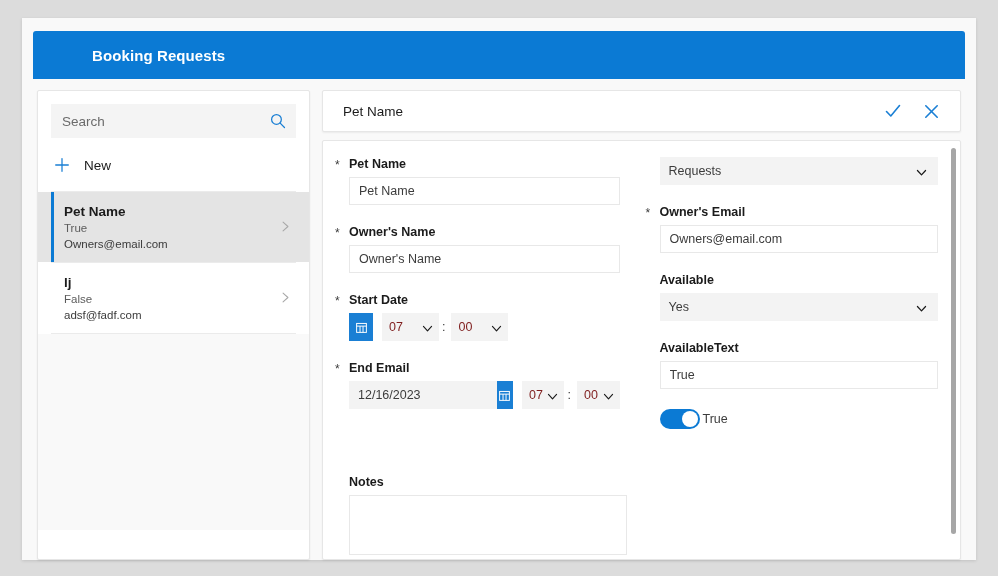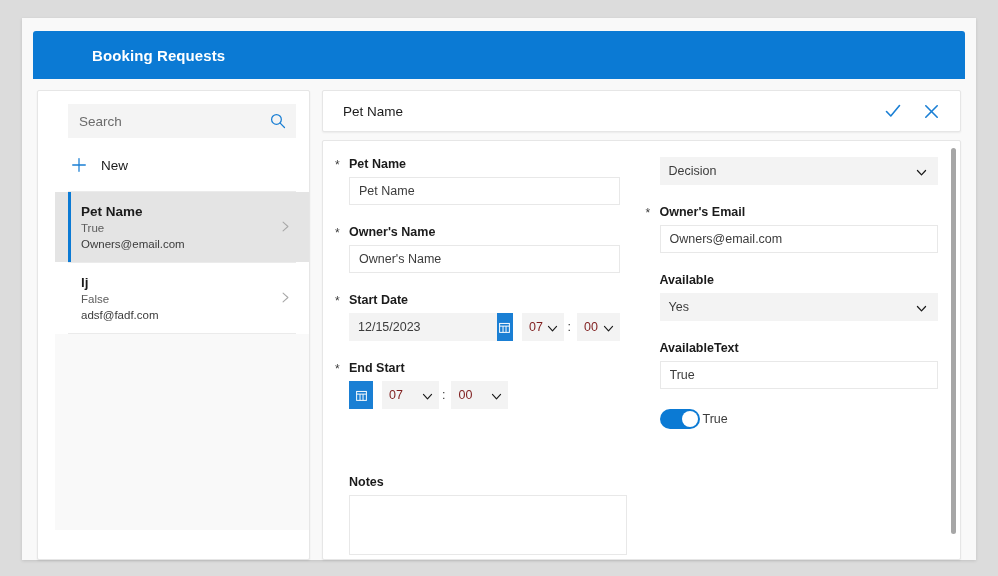--- a/index.html
+++ b/index.html
@@ -39,21 +39,20 @@
   
   .left-panel {
     position: absolute;
     left: 15px; top: 72px;
     width: 273px; height: 470px;
     background: #ffffff;
     border: 1px solid #e6e6e6;
     border-radius: 2px;
     box-shadow: 0 1px 2px rgba(0,0,0,0.07);
     overflow: hidden;
-    padding-left: 17px;
   }
   .search-wrap {
     margin: 13px 13px 0 13px;
     height: 34px;
     background: #f4f4f4;
     display: flex; align-items: center;
     position: relative;
   }
   .search-input {
     border: none; background: transparent;
@@ -366,55 +365,20 @@
             <span class="req-star">*</span>
             <span>Owner's Name</span>
           </div>
           <input class="txt-input" type="text" value="Owner's Name" style="">
         </div>
 
         <div class="field">
           <div class="field-label">
             <span class="req-star">*</span>
             <span>Start Date</span>
-          </div>
-          <div class="date-row">
-            <input class="date-input" type="text" value="12/15/2023" style="">
-            <div class="cal-btn">
-              <svg viewBox="0 0 16 16" width="13" height="13" fill="none" stroke="#ffffff" stroke-width="1.2">
-                <rect x="2" y="3" width="12" height="11"></rect>
-                <line x1="2" y1="6.3" x2="14" y2="6.3"></line>
-                <line x1="6.2" y1="6.3" x2="6.2" y2="14"></line>
-                <line x1="9.9" y1="6.3" x2="9.9" y2="14"></line>
-              </svg>
-            </div>
-            <div class="time-sel">
-              <span class="time-val">07</span>
-              <span class="chevron-down">
-                <svg viewBox="0 0 16 16" width="13" height="13" fill="none" stroke="currentColor" stroke-width="1.4">
-                  <polyline points="3,5.5 8,11 13,5.5" stroke-linecap="round" stroke-linejoin="round"></polyline>
-                </svg>
-              </span>
-            </div>
-            <span class="colon">:</span>
-            <div class="time-sel minutes">
-              <span class="time-val">00</span>
-              <span class="chevron-down">
-                <svg viewBox="0 0 16 16" width="13" height="13" fill="none" stroke="currentColor" stroke-width="1.4">
-                  <polyline points="3,5.5 8,11 13,5.5" stroke-linecap="round" stroke-linejoin="round"></polyline>
-                </svg>
-              </span>
-            </div>
-          </div>
-        </div>
-
-        <div class="field">
-          <div class="field-label">
-            <span class="req-star">*</span>
-            <span>End Start</span>
           </div>
           <div class="date-row">
             <div class="cal-btn">
               <svg viewBox="0 0 16 16" width="13" height="13" fill="none" stroke="#ffffff" stroke-width="1.2">
                 <rect x="2" y="3" width="12" height="11"></rect>
                 <line x1="2" y1="6.3" x2="14" y2="6.3"></line>
                 <line x1="6.2" y1="6.3" x2="6.2" y2="14"></line>
                 <line x1="9.9" y1="6.3" x2="9.9" y2="14"></line>
               </svg>
             </div>
@@ -431,27 +395,62 @@
               <span class="time-val">00</span>
               <span class="chevron-down">
                 <svg viewBox="0 0 16 16" width="13" height="13" fill="none" stroke="currentColor" stroke-width="1.4">
                   <polyline points="3,5.5 8,11 13,5.5" stroke-linecap="round" stroke-linejoin="round"></polyline>
                 </svg>
               </span>
             </div>
           </div>
         </div>
 
+        <div class="field">
+          <div class="field-label">
+            <span class="req-star">*</span>
+            <span>End Email</span>
+          </div>
+          <div class="date-row">
+            <input class="date-input" type="text" value="12/16/2023" style="">
+            <div class="cal-btn">
+              <svg viewBox="0 0 16 16" width="13" height="13" fill="none" stroke="#ffffff" stroke-width="1.2">
+                <rect x="2" y="3" width="12" height="11"></rect>
+                <line x1="2" y1="6.3" x2="14" y2="6.3"></line>
+                <line x1="6.2" y1="6.3" x2="6.2" y2="14"></line>
+                <line x1="9.9" y1="6.3" x2="9.9" y2="14"></line>
+              </svg>
+            </div>
+            <div class="time-sel">
+              <span class="time-val">07</span>
+              <span class="chevron-down">
+                <svg viewBox="0 0 16 16" width="13" height="13" fill="none" stroke="currentColor" stroke-width="1.4">
+                  <polyline points="3,5.5 8,11 13,5.5" stroke-linecap="round" stroke-linejoin="round"></polyline>
+                </svg>
+              </span>
+            </div>
+            <span class="colon">:</span>
+            <div class="time-sel minutes">
+              <span class="time-val">00</span>
+              <span class="chevron-down">
+                <svg viewBox="0 0 16 16" width="13" height="13" fill="none" stroke="currentColor" stroke-width="1.4">
+                  <polyline points="3,5.5 8,11 13,5.5" stroke-linecap="round" stroke-linejoin="round"></polyline>
+                </svg>
+              </span>
+            </div>
+          </div>
+        </div>
+
       </div>
 
       <div class="col right">
 
         <div class="field">
           <div class="select-box">
-            <span class="select-value">Decision</span>
+            <span class="select-value">Requests</span>
             <span class="chevron-down">
               <svg viewBox="0 0 16 16" width="13" height="13" fill="none" stroke="currentColor" stroke-width="1.5">
                 <polyline points="3,5.5 8,11 13,5.5" stroke-linecap="round" stroke-linejoin="round"></polyline>
               </svg>
             </span>
           </div>
         </div>
 
         <div class="field">
           <div class="field-label">

